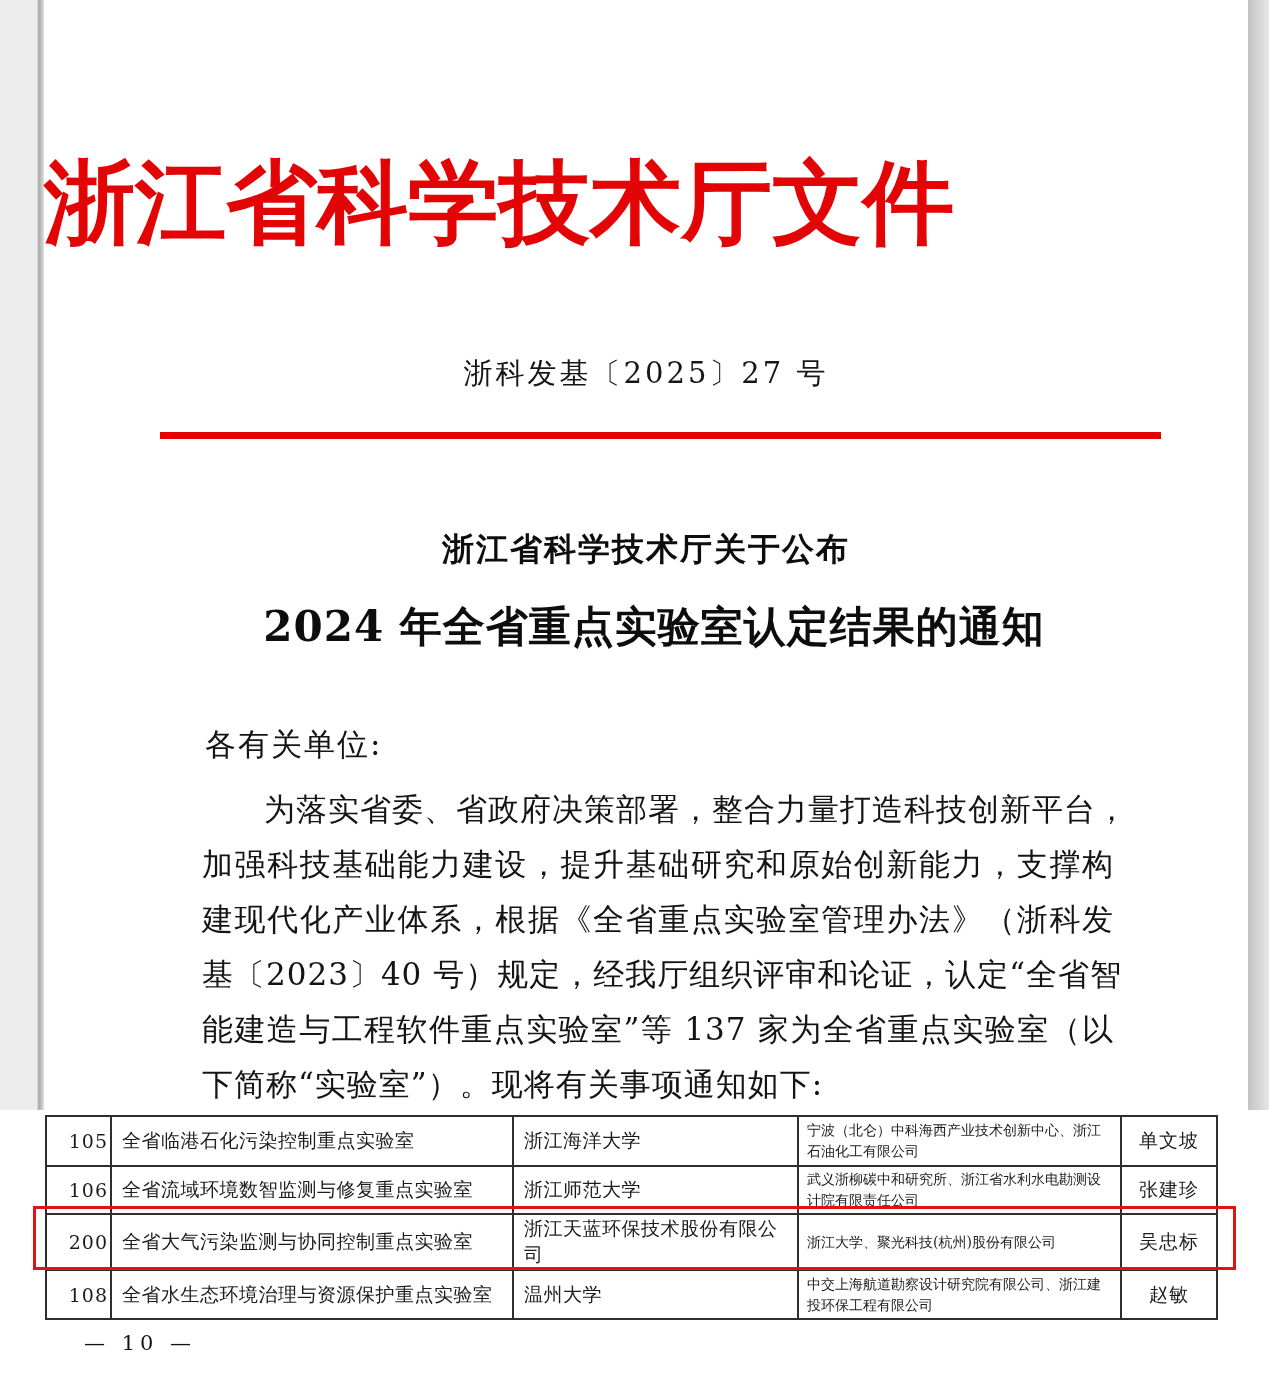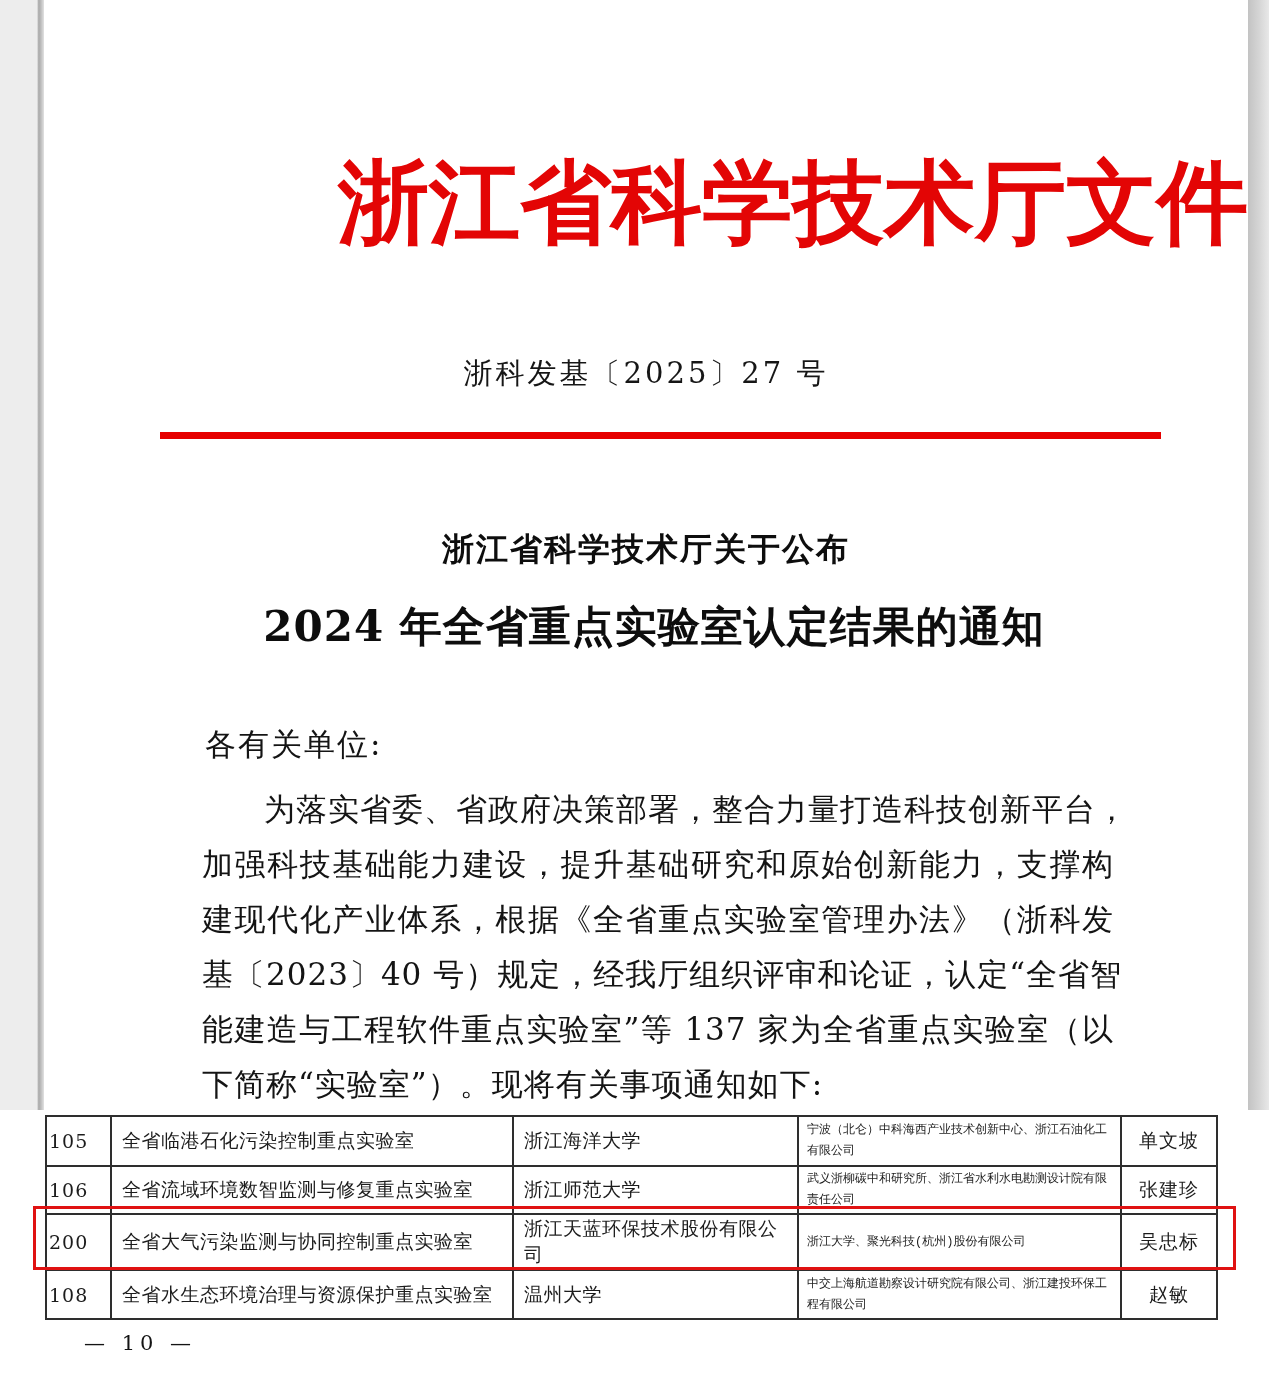--- a/index.html
+++ b/index.html
@@ -21,21 +21,21 @@
     position:absolute;left:1248px;top:0;width:21px;height:1110px;
     background:linear-gradient(to right,#c3c3c3 0%,#d6d6d6 55%,#e8e8e8 100%);
   }
   .page{
     position:absolute;left:44px;top:0;width:1204px;height:1110px;
     background:#ffffff;
   }
 
   .doc-title{
     position:absolute;left:44px;top:142px;width:1204px;
-    text-align:right;
+    text-align:left;
     font-size:91px;font-weight:900;
     color:#e30505;
     letter-spacing:0px;
     font-family:"DejaVu Serif","Liberation Serif",serif;
     white-space:nowrap;
   }
   .doc-number{
     position:absolute;left:44px;top:354px;width:1204px;
     text-align:center;
     font-size:29px;color:#161616;
@@ -80,24 +80,24 @@
     border-collapse:collapse;table-layout:fixed;
     font-family:"DejaVu Serif","Liberation Serif",serif;
     color:#1c1c1c;
   }
   .results-table td{
     border:2px solid #2e2e2e;
     font-size:19px;
     padding:1px 10px;
     overflow:hidden;
   }
-  .results-table td.num{text-align:left;padding:1px 2px;letter-spacing:1px;}
+  .results-table td.num{text-align:right;padding:1px 2px;letter-spacing:1px;}
   .results-table td.lab{letter-spacing:0.5px;}
   .results-table td.inst{letter-spacing:0.5px;}
-  .results-table td.partners{font-size:12px;line-height:21px;padding:2px 8px;letter-spacing:0px;font-family:Liberation Mono, monospace;}
+  .results-table td.partners{font-size:14px;line-height:21px;padding:2px 8px;letter-spacing:0px;}
   .results-table td.person{text-align:center;padding:1px 4px;letter-spacing:1px;}
   .r0{height:50px;} .r1{height:48px;} .r2{height:50px;} .r3{height:49px;border-radius:17px;}
 
   .highlight-box{
     position:absolute;left:33px;top:1206px;width:1197px;height:58px;
     border:3px solid #e01212;
     z-index:6;
     pointer-events:none;
   }
 

